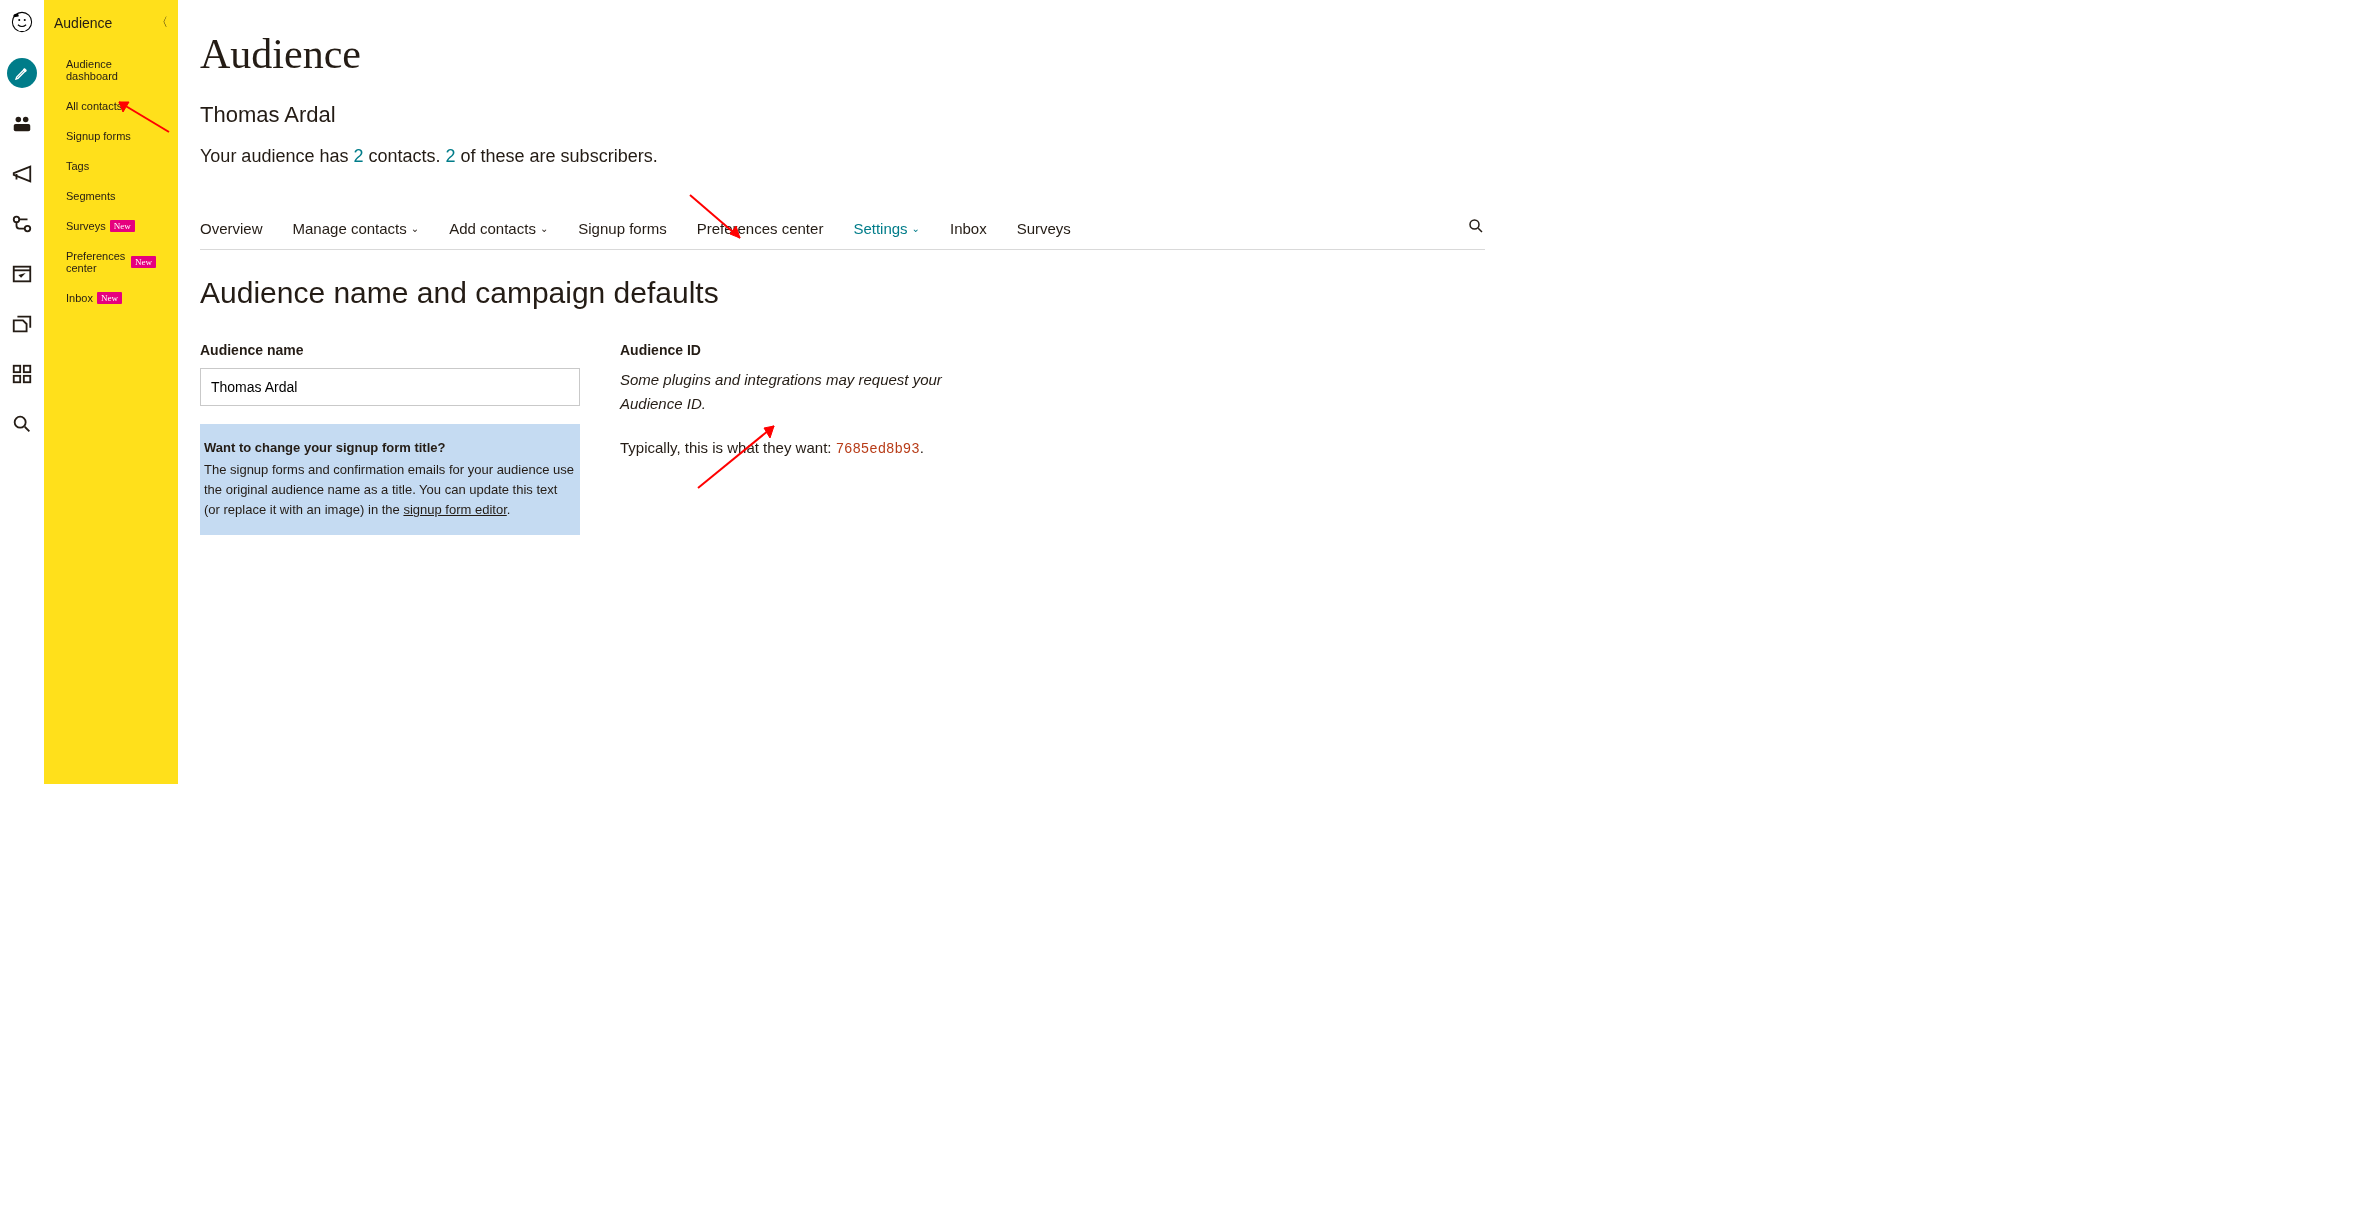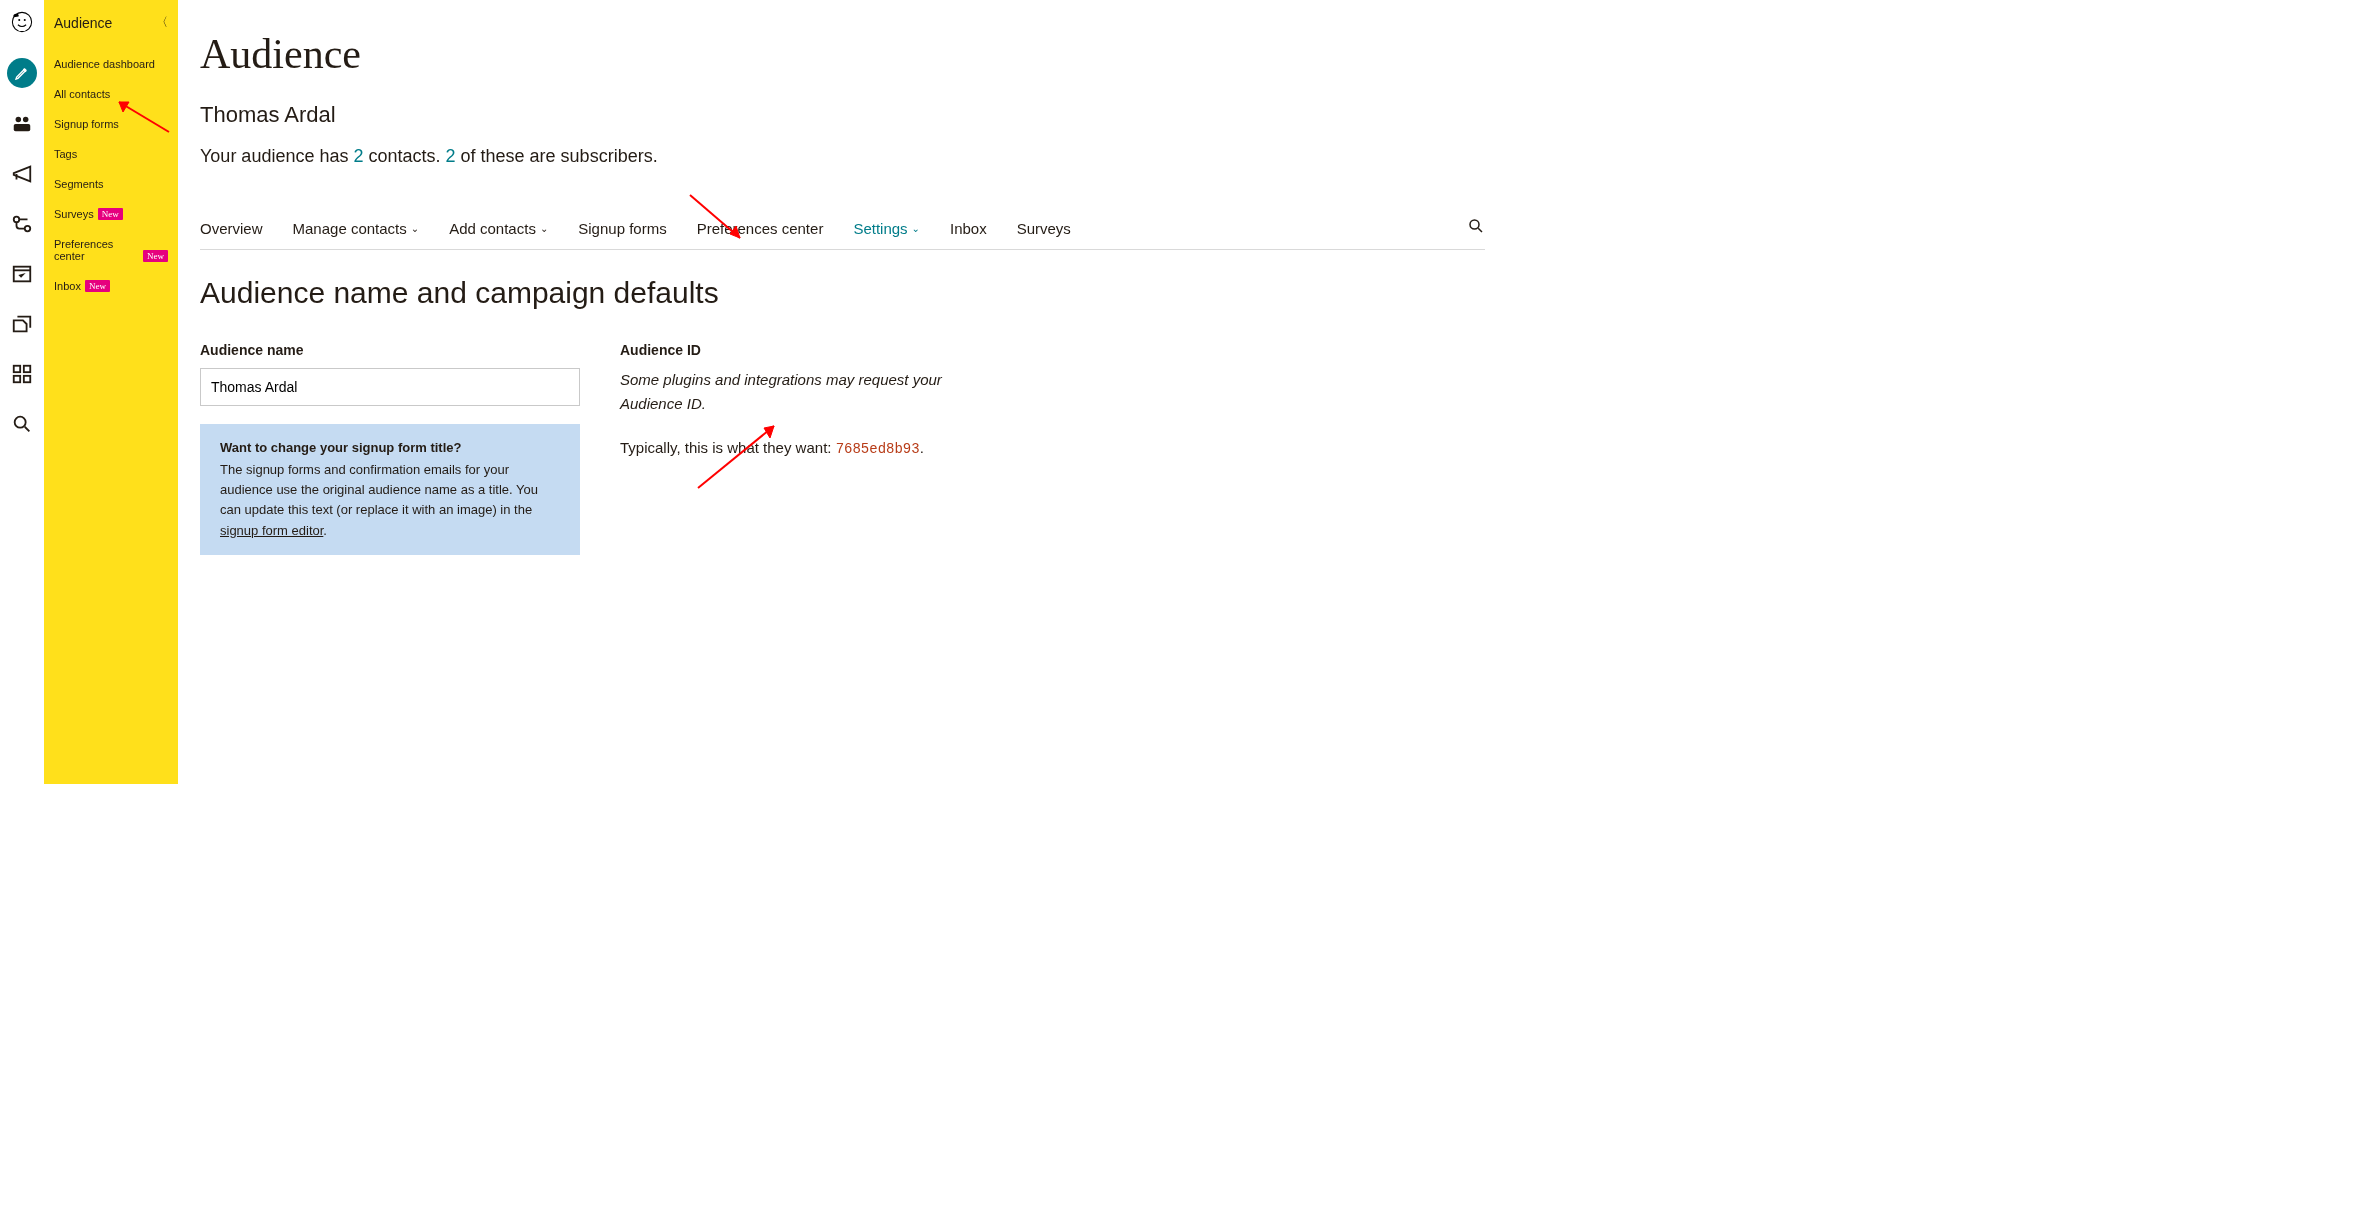--- a/index.html
+++ b/index.html
@@ -9,41 +9,41 @@
   .iconrail { width:44px; background:#fff; display:flex; flex-direction:column; align-items:center; padding-top:8px; gap:22px;}
   .iconrail .railbtn { width:28px; height:28px; display:flex; align-items:center; justify-content:center; cursor:pointer; color:#241c15;}
   .iconrail .railbtn svg { width:22px; height:22px; }
   .railbtn.teal { background:#007c89; border-radius:50%; width:30px; height:30px; color:#fff;}
   .railbtn.teal svg { width:16px; height:16px; stroke:#fff;}
   .freddie { width:32px; height:32px; }
   
   .sidebar { width:134px; background:#ffe01b; padding:8px 0 0 0;}
   .sidebar-header { display:flex; align-items:center; justify-content:space-between; padding:6px 10px 18px 10px; font-size:14px;}
   .sidebar-header .chev { font-size:12px;}
-  .sidebar-item { display:flex; align-items:flex-end; padding:9px 10px; font-size:11px; cursor:pointer; gap:4px;}
+  .sidebar-item { display:flex; align-items:center; padding:9px 22px; font-size:11px; cursor:pointer; gap:4px;}
   .badge-new { background:#e6007e; color:#fff; font-size:9px; padding:1px 4px; border-radius:1px; font-weight:500;font-family:Liberation Serif, serif;}
   
   .main { flex:1; padding:30px 20px 0 22px; position:relative;}
   h1.page-title { font-family: Georgia, "Times New Roman", serif; font-weight:400; font-size:42px; margin-bottom:24px;}
   .sub-name { font-size:22px; font-weight:400; margin-bottom:18px;}
   .stats-line { font-size:18px; margin-bottom:50px;}
   .stats-line .num { color:#007c89; font-weight:500;}
   
   .tabbar { display:flex; align-items:center; gap:30px; border-bottom:1px solid #d9d9d9; padding-bottom:10px; margin-bottom:26px;}
   .tab { font-size:15px; font-weight:500; cursor:pointer; display:flex; align-items:center; gap:4px; white-space:nowrap;justify-content:center;}
   .tab.active { color:#007c89;}
   .tabbar .spacer { flex:1;}
   .tabbar .search-icon { cursor:pointer;}
   h2.section-title { font-size:30px; font-weight:400; margin-bottom:32px;}
   .two-col { display:flex; gap:40px;}
   .col { flex:0 0 380px;}
   .col.right { flex:0 0 360px;}
   .field-label { font-size:14px; font-weight:600; margin-bottom:10px;}
   .text-input { width:100%; border:1px solid #c9c9c9; padding:10px 10px; font-size:14px; background:#fff;}
-  .info-box { background:#c5dbf2; padding:14px 20px; margin-top:18px; font-size:13px; line-height:1.55;}
+  .info-box { background:#c5dbf2; padding:14px 4px; margin-top:18px; font-size:13px; line-height:1.55;}
   .info-box .ib-title { font-weight:600; margin-bottom:2px;}
   .info-box a { color:#241c15; text-decoration:underline; cursor:pointer;}
   .aud-id-desc { font-size:15px; line-height:1.6;}
   .aud-id-code { font-family: "Courier New", monospace; color:#b83c18; font-size:14px;}
   
   .arrow { position:absolute; pointer-events:none;}
   .arrow svg line, .arrow svg polygon { stroke:#ff0000; fill:#ff0000;}
 </style>
 </head>
 <body>

